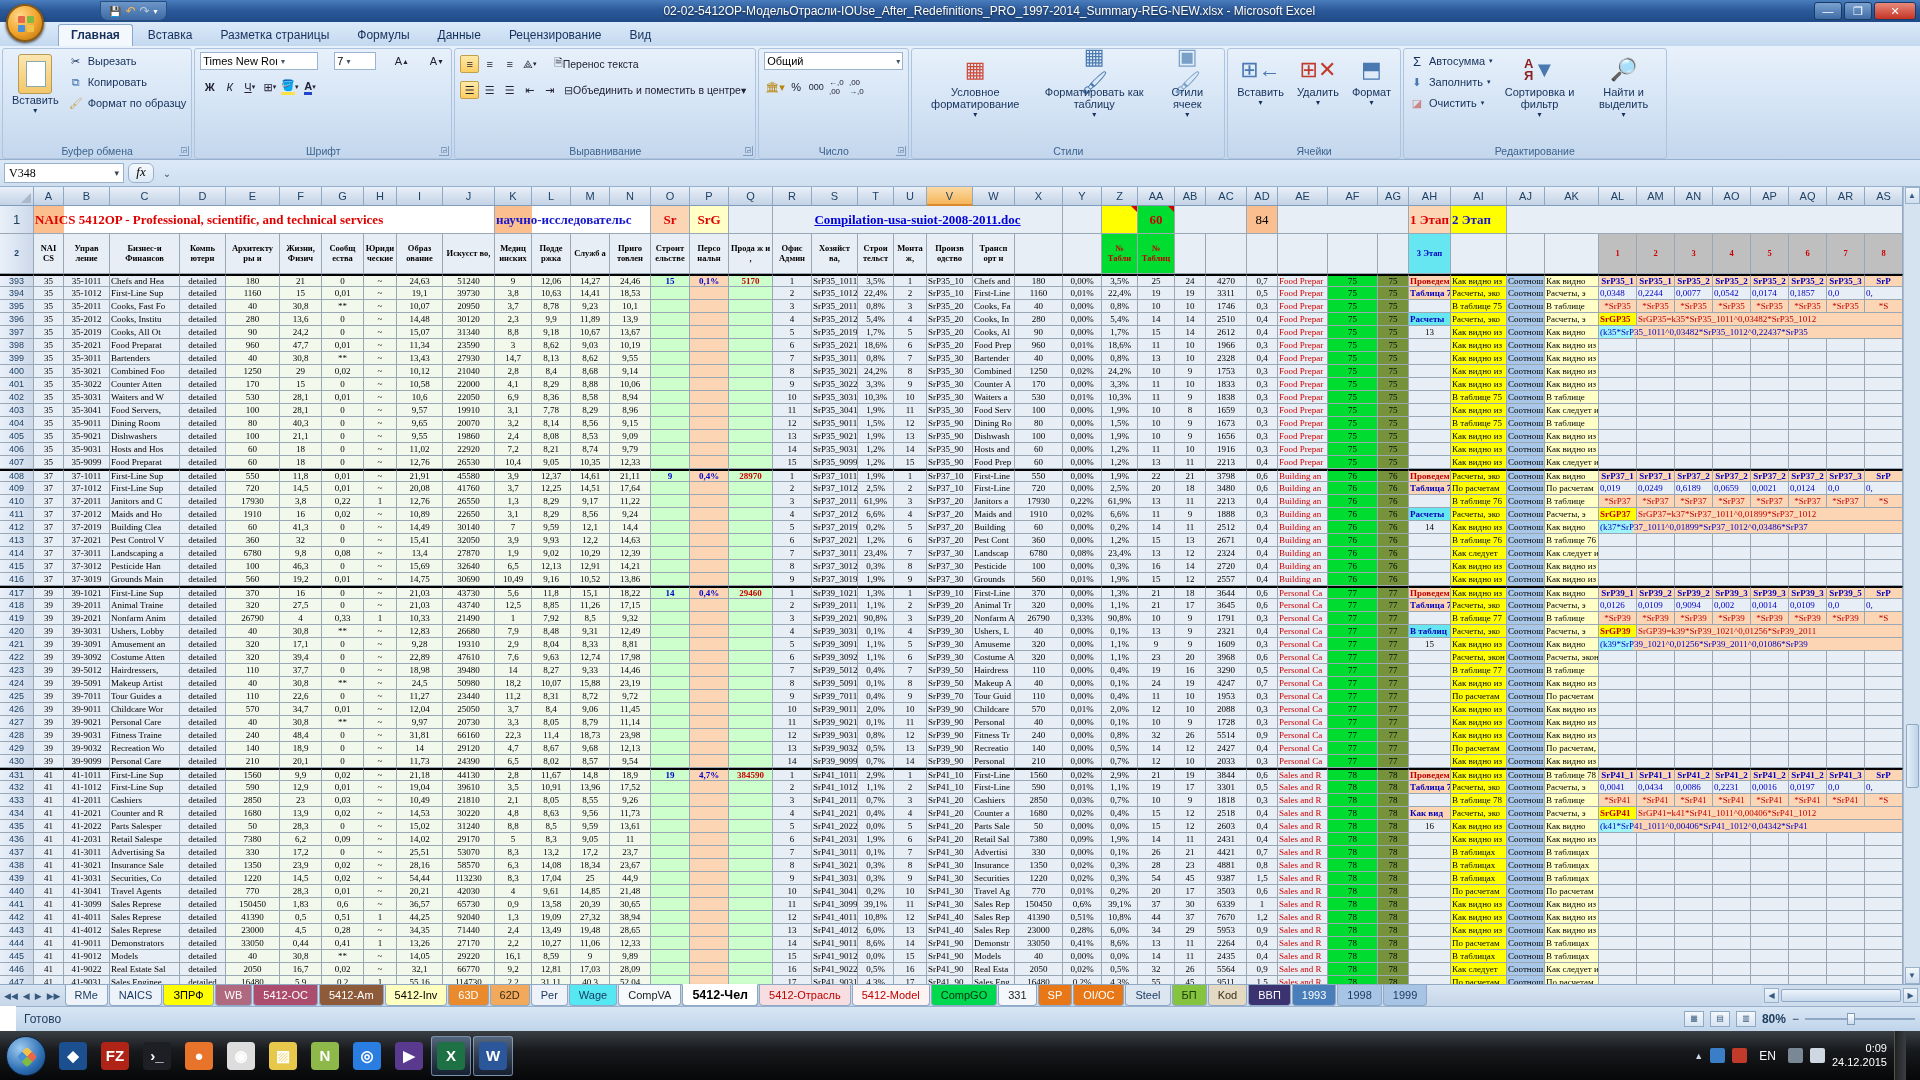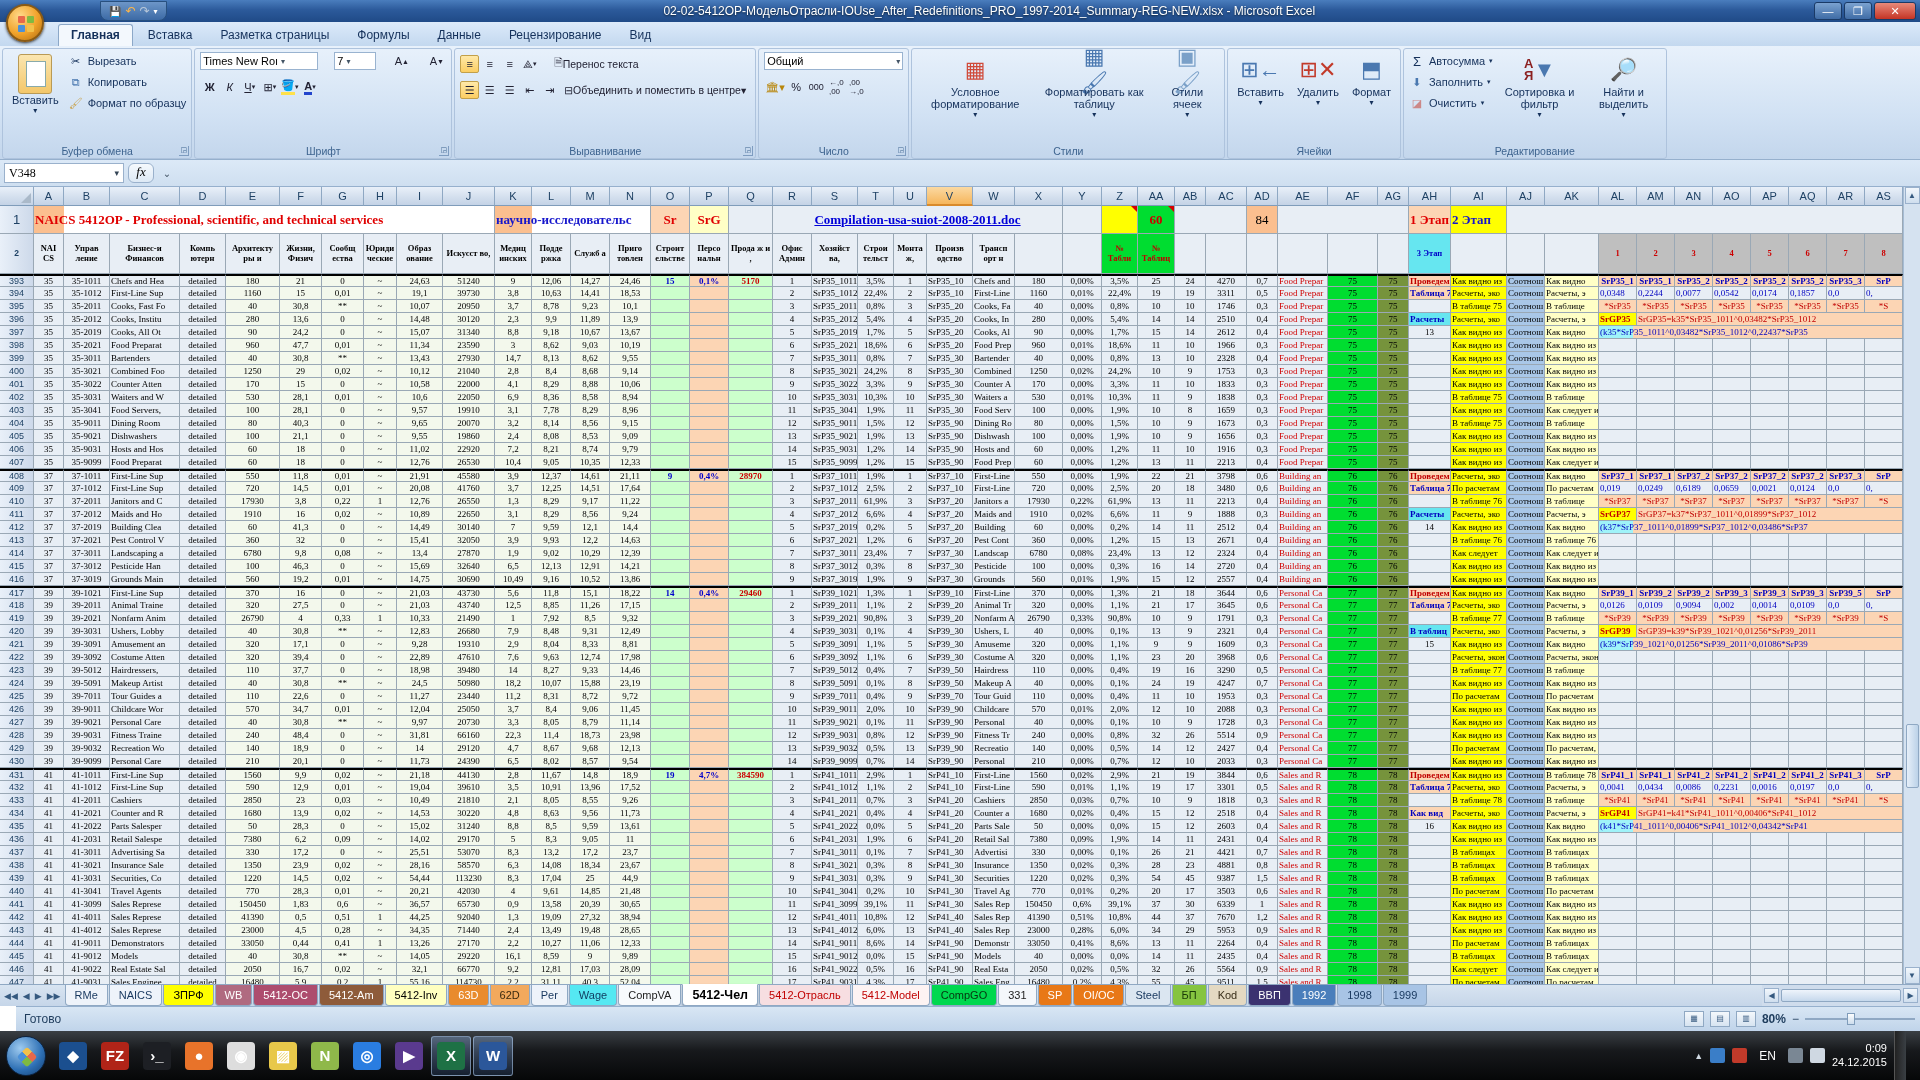--- a/index.html
+++ b/index.html
@@ -3150,21 +3150,21 @@
         <div class="stab" style="background:#f7dee1;color:#c00000">5412-Отрасль</div>
         <div class="stab" style="background:#fdf3f3;color:#c00000">5412-Model</div>
         <div class="stab" style="background:#00d84f;color:#06330f">CompGO</div>
         <div class="stab" style="background:#f4f7fb;color:#222222">331</div>
         <div class="stab" style="background:#e87817;color:#ffffff">SP</div>
         <div class="stab" style="background:#e87817;color:#ffffff">OI/OC</div>
         <div class="stab" style="background:#dbe6f1;color:#17375e">Steel</div>
         <div class="stab" style="background:#86c440;color:#1a3a08">БП</div>
         <div class="stab" style="background:#e4d9c2;color:#3a2f1a">Kod</div>
         <div class="stab" style="background:#3b3270;color:#ffffff">ВВП</div>
-        <div class="stab" style="background:#4a7ebb;color:#ffffff">1992</div>
+        <div class="stab" style="background:#4a7ebb;color:#ffffff">1993</div>
         <div class="stab" style="background:#a8c4e5;color:#17375e">1998</div>
         <div class="stab" style="background:#a8c4e5;color:#17375e">1999</div>
       </div>
     <div class="hscroll">
       <div class="harrow">◀</div>
       <div class="hthumb"></div>
       <div class="harrow">▶</div>
     </div>
   </div>
 

